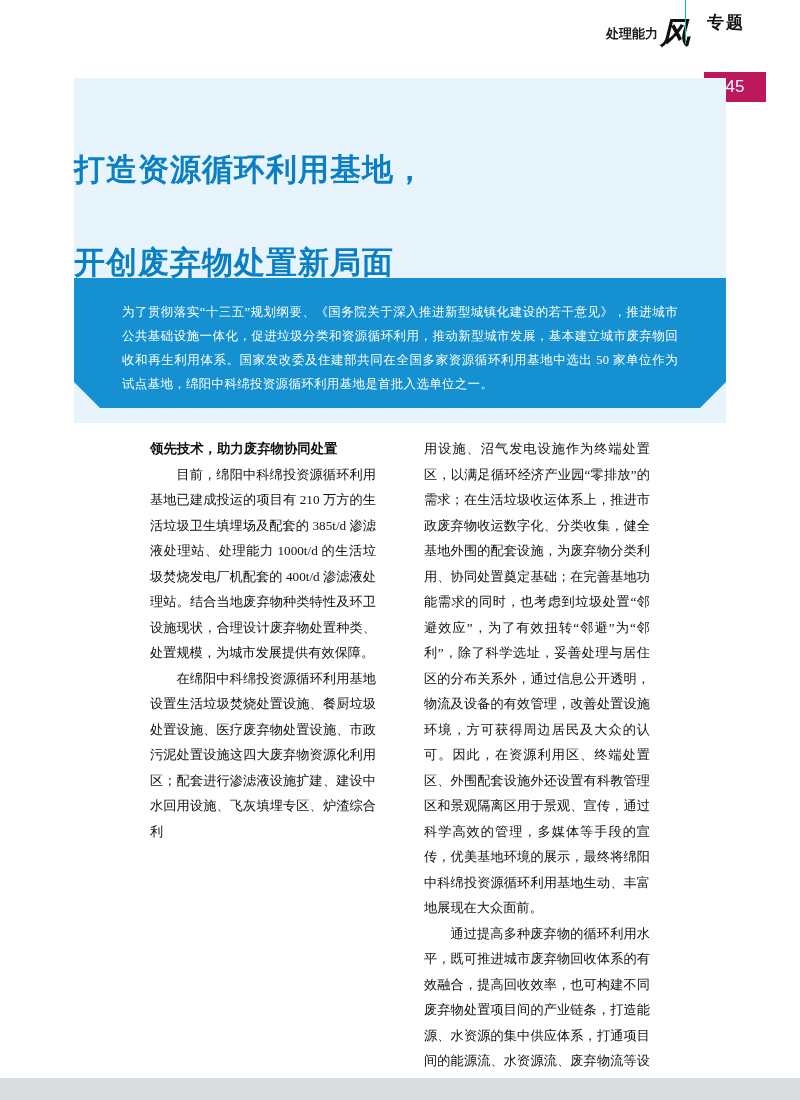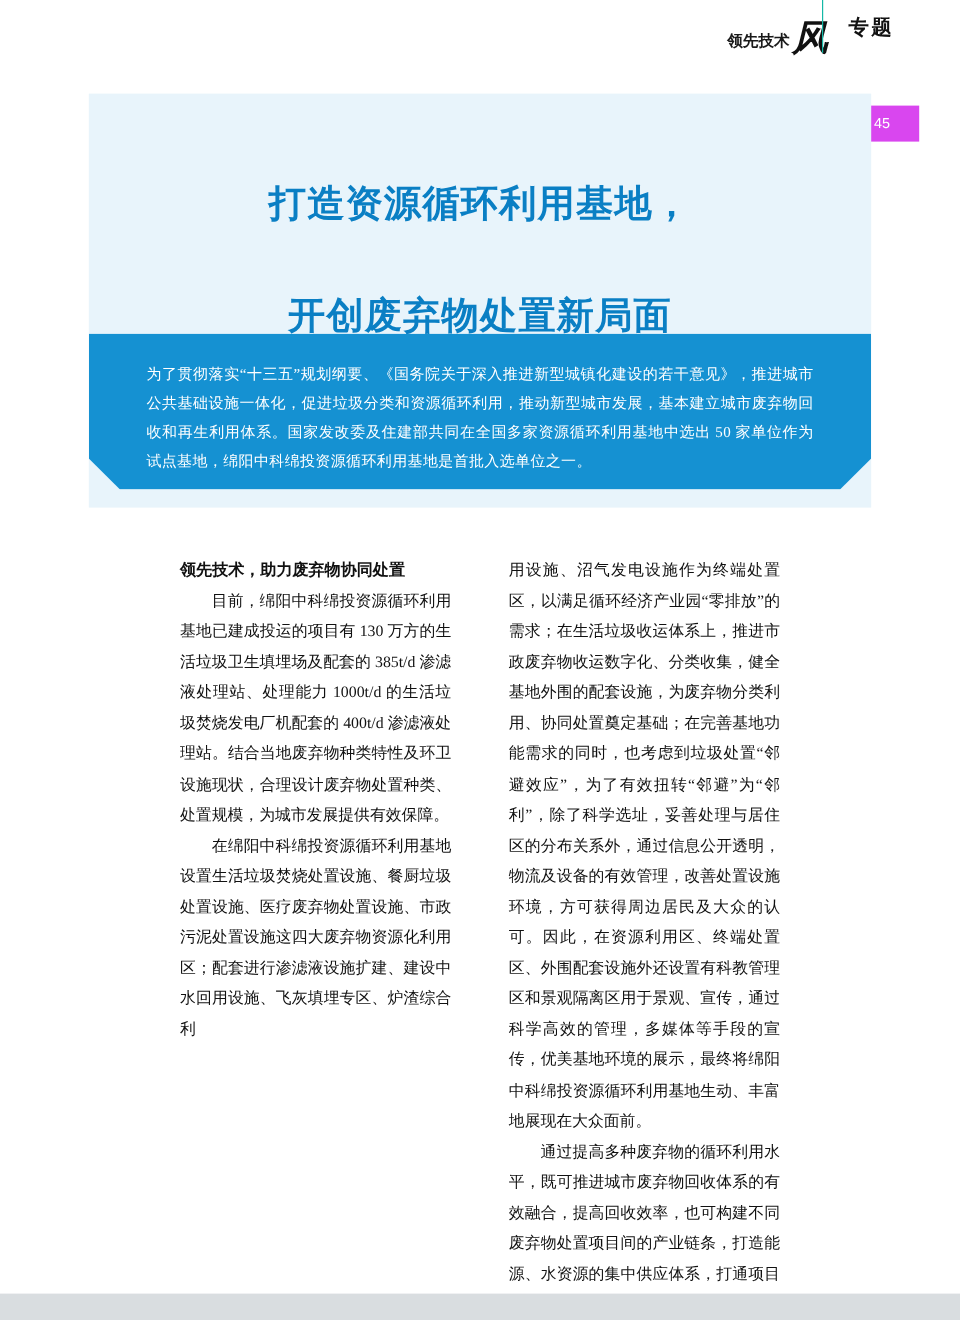--- a/index.html
+++ b/index.html
@@ -68,27 +68,27 @@
     font-family: "Liberation Serif", serif;
     font-size: 17px;
     color: #111;
     letter-spacing: 2px;
     font-weight: bold;
   }
 
   .page-number {
     position: absolute;
     right: 34px;
-    top: 88px;
+    top: 72px;
     width: 62px;
     height: 30px;
-    background: #d946ef;
+    background: #be185d;
     color: #ffffff;
     font-family: "Liberation Sans", sans-serif;
-    font-size: 12px;
+    font-size: 17px;
     display: flex;
     align-items: center;
     justify-content: center;
   }
 
   
   .hero {
     position: absolute;
     left: 74px;
     top: 78px;
@@ -101,21 +101,20 @@
     left: 0; top: 0;
     width: 100%;
     height: 100%;
   }
 
   .hero-title {
     position: absolute;
     left: 0;
     top: 68px;
     width: 652px;
-    text-align: center;
     color: #0a7fc4;
     font-family: "Liberation Serif", serif;
     font-weight: bold;
     font-size: 31px;
     line-height: 48px;
     letter-spacing: 1px;
   }
   .hero-title .l2 { display: block; margin-top: 45px; }
 
   
@@ -142,21 +141,21 @@
     font-size: 12.5px;
     line-height: 24px;
     text-align: justify;
     letter-spacing: 0.3px;
   }
 
   
   .columns {
     position: absolute;
     left: 150px;
-    top: 462px;
+    top: 436px;
     width: 500px;
     height: 560px;
     display: flex;
     gap: 48px;
   }
   .col {
     width: 232px;
     font-family: "Liberation Serif", serif;
     font-size: 13.2px;
     line-height: 25.5px;
@@ -183,21 +182,21 @@
     height: 22px;
     background: #d9dde0;
   }
 </style>
 </head>
 <body>
 
 <div class="page">
 
   <div class="masthead">
-    <span class="masthead-cn">领先技术</span>
+    <span class="masthead-cn">处理能力</span>
     <span class="masthead-mark">风</span>
   </div>
 
   <div class="section-tab">
     <span>专题</span>
   </div>
 
   <div class="page-number">
     <span>45</span>
   </div>
@@ -212,21 +211,21 @@
       <div class="banner">
         <div class="banner-text">为了贯彻落实“十三五”规划纲要、《国务院关于深入推进新型城镇化建设的若干意见》，推进城市公共基础设施一体化，促进垃圾分类和资源循环利用，推动新型城市发展，基本建立城市废弃物回收和再生利用体系。国家发改委及住建部共同在全国多家资源循环利用基地中选出 50 家单位作为试点基地，绵阳中科绵投资源循环利用基地是首批入选单位之一。</div>
       </div>
     </div>
   </div>
 
   <div class="columns">
 
     <div class="col">
       <p class="subhead">领先技术，助力废弃物协同处置</p>
-      <p>目前，绵阳中科绵投资源循环利用基地已建成投运的项目有 130 万方的生活垃圾卫生填埋场及配套的 385t/d 渗滤液处理站、处理能力 1000t/d 的生活垃圾焚烧发电厂机配套的 400t/d 渗滤液处理站。结合当地废弃物种类特性及环卫设施现状，合理设计废弃物处置种类、处置规模，为城市发展提供有效保障。</p>
+      <p>目前，绵阳中科绵投资源循环利用基地已建成投运的项目有 210 万方的生活垃圾卫生填埋场及配套的 385t/d 渗滤液处理站、处理能力 1000t/d 的生活垃圾焚烧发电厂机配套的 400t/d 渗滤液处理站。结合当地废弃物种类特性及环卫设施现状，合理设计废弃物处置种类、处置规模，为城市发展提供有效保障。</p>
       <p>在绵阳中科绵投资源循环利用基地设置生活垃圾焚烧处置设施、餐厨垃圾处置设施、医疗废弃物处置设施、市政污泥处置设施这四大废弃物资源化利用区；配套进行渗滤液设施扩建、建设中水回用设施、飞灰填埋专区、炉渣综合利</p>
     </div>
 
     <div class="col">
       <p style="text-indent:0">用设施、沼气发电设施作为终端处置区，以满足循环经济产业园“零排放”的需求；在生活垃圾收运体系上，推进市政废弃物收运数字化、分类收集，健全基地外围的配套设施，为废弃物分类利用、协同处置奠定基础；在完善基地功能需求的同时，也考虑到垃圾处置“邻避效应”，为了有效扭转“邻避”为“邻利”，除了科学选址，妥善处理与居住区的分布关系外，通过信息公开透明，物流及设备的有效管理，改善处置设施环境，方可获得周边居民及大众的认可。因此，在资源利用区、终端处置区、外围配套设施外还设置有科教管理区和景观隔离区用于景观、宣传，通过科学高效的管理，多媒体等手段的宣传，优美基地环境的展示，最终将绵阳中科绵投资源循环利用基地生动、丰富地展现在大众面前。</p>
       <p>通过提高多种废弃物的循环利用水平，既可推进城市废弃物回收体系的有效融合，提高回收效率，也可构建不同废弃物处置项目间的产业链条，打造能源、水资源的集中供应体系，打通项目间的能源流、水资源流、废弃物流等设施的统一建设、统一运营、统一监管，实现废弃物高水平利用。</p>
     </div>
 
   </div>
 

